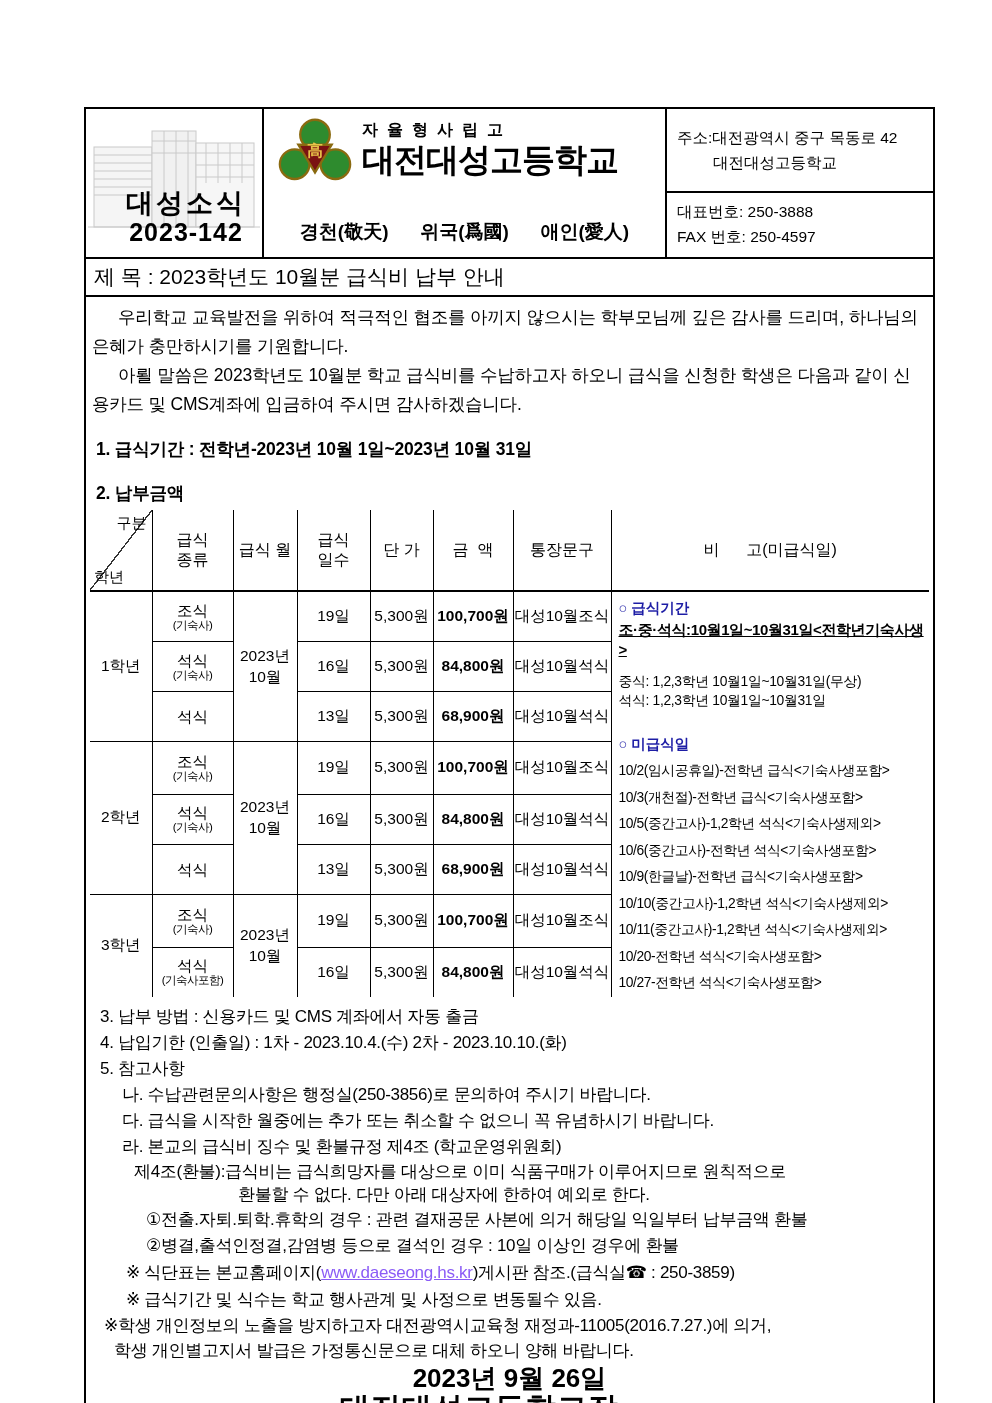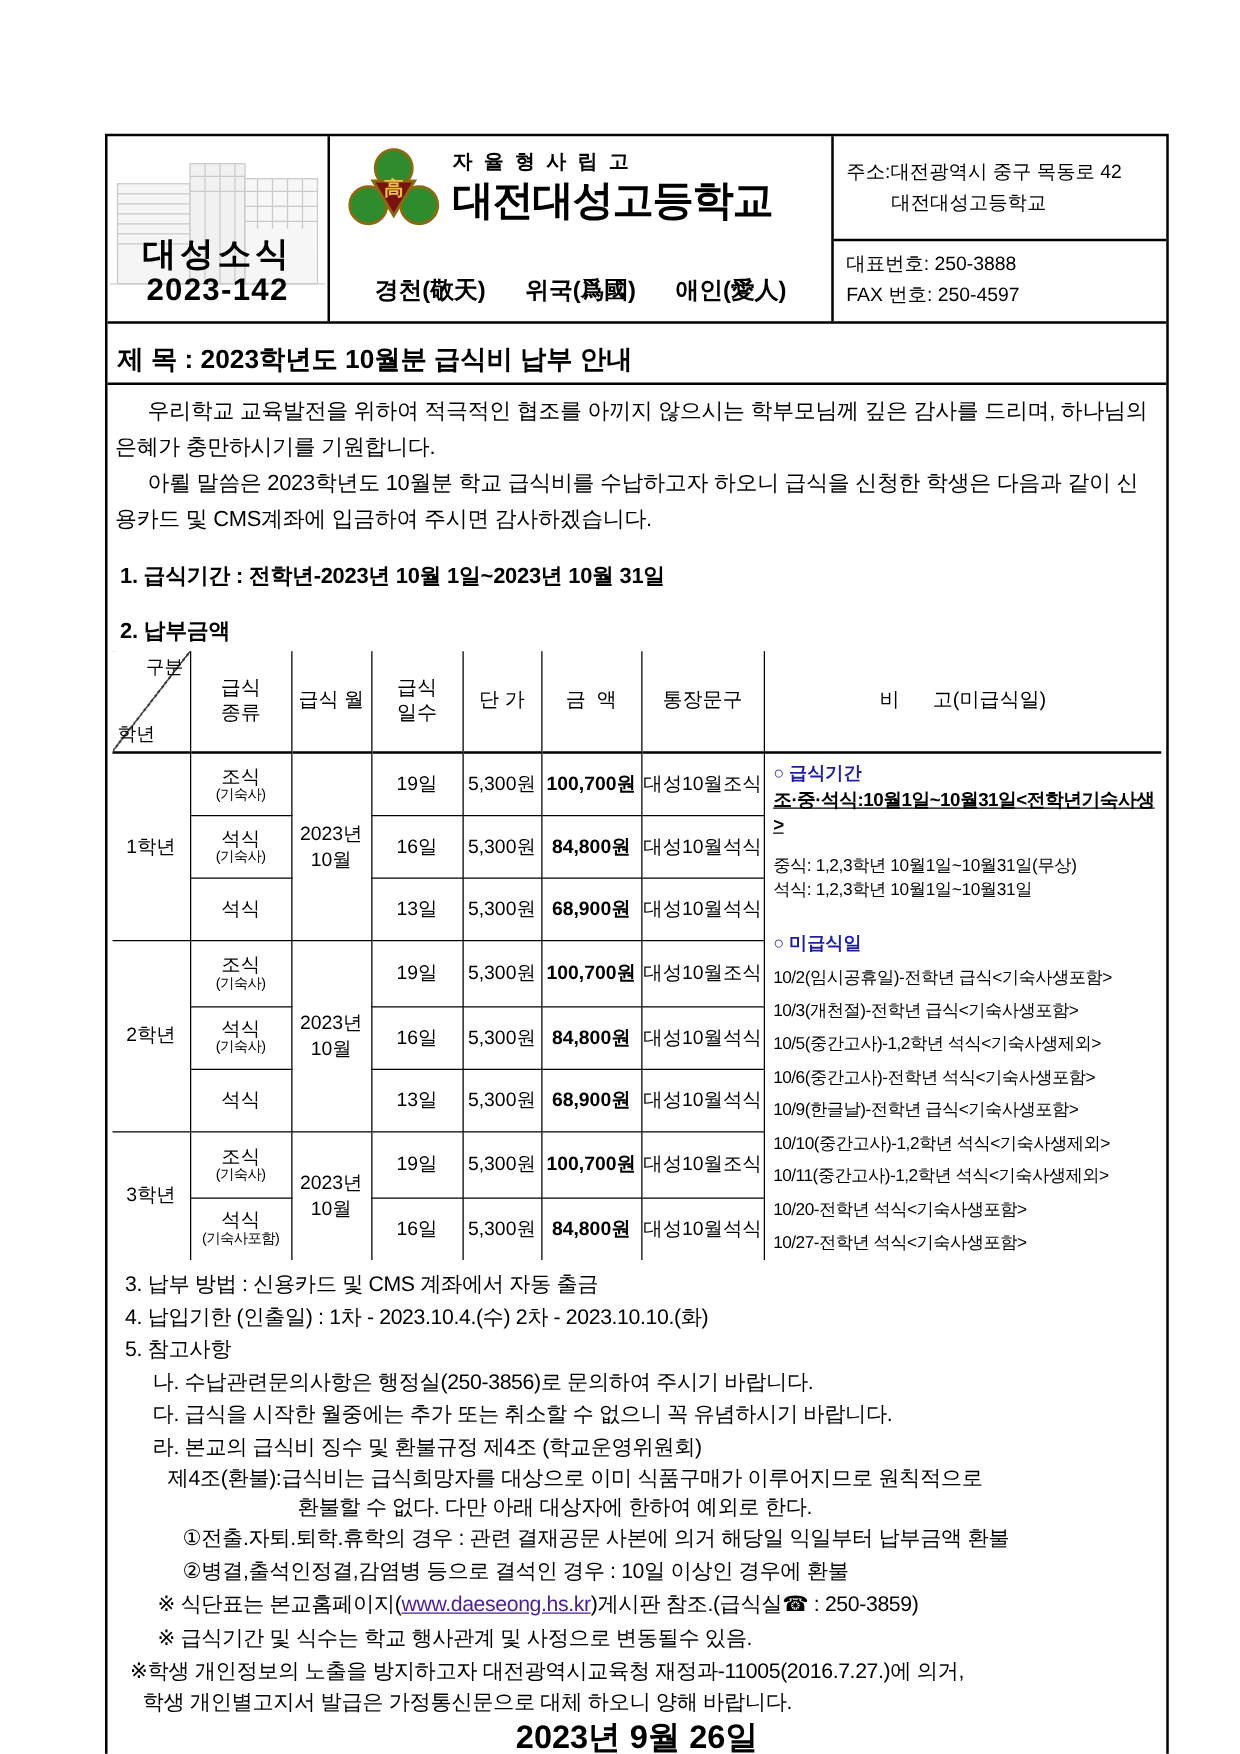--- a/index.html
+++ b/index.html
@@ -7,38 +7,38 @@
     width:992px;height:1403px;background:#ffffff;position:relative;
     font-family:"Liberation Sans","DejaVu Sans",sans-serif;color:#000;
     -webkit-font-smoothing:antialiased;
   }
   .doc{position:absolute;left:84px;top:107px;width:847px;border:2px solid #000;background:#fff;}
 
   
   .hdr{display:flex;height:148px;border-bottom:2px solid #000;}
   .hdr-left{width:176px;position:relative;border-right:2px solid #000;overflow:hidden;}
   .hdr-left .sketch{position:absolute;top:4px;left:2px;opacity:.75;}
-  .hdr-left .news-wrap{position:absolute;bottom:10px;left:0;width:100%;text-align:center;}
+  .hdr-left .news-wrap{position:absolute;bottom:10px;left:0;width:100%;text-align:center;padding-left:12px;}
   .news-name{font-size:27px;font-weight:bold;letter-spacing:3px;line-height:30px;}
   .news-no{font-size:25px;font-weight:bold;letter-spacing:1px;line-height:29px;}
   .hdr-mid{flex:1;position:relative;border-right:2px solid #000;}
   .brand{position:absolute;top:8px;left:14px;display:flex;align-items:flex-start;}
   .brand-text{margin-left:10px;padding-top:2px;}
   .school-type{font-size:16px;font-weight:bold;letter-spacing:9px;line-height:22px;}
   .school-name{font-size:33px;font-weight:bold;letter-spacing:-1px;line-height:38px;}
   .motto{position:absolute;bottom:12px;left:0;width:100%;text-align:center;
          font-size:19px;font-weight:bold;white-space:pre;letter-spacing:0;}
   .hdr-right{width:266px;display:flex;flex-direction:column;}
   .addr{flex:1;border-bottom:2px solid #000;padding:16px 6px 0 10px;font-size:15.5px;line-height:25px;}
   .addr-l2{padding-left:36px;}
   .tel{height:58px;padding:6px 6px 0 10px;font-size:15.5px;line-height:25px;}
 
   
   .title-box{border-bottom:2px solid #000;height:36px;line-height:36px;
-             font-size:21px;font-weight:bold;padding-left:8px;letter-spacing:0;margin-top:11px;}
+             font-size:21px;font-weight:normal;padding-left:8px;letter-spacing:0;}
 
   
   .content{padding:6px 4px 0 4px;}
   .intro{margin:0 2px;text-indent:26px;font-size:17.5px;line-height:29px;letter-spacing:-0.2px;}
   .sec{font-weight:bold;font-size:17.5px;line-height:28px;margin:16px 4px 0 6px;letter-spacing:-0.2px;}
 
   
   table.fee{border-collapse:collapse;border-style:hidden;width:100%;margin-top:3px;table-layout:fixed;}
   .fee th,.fee td{border:1px solid #000;text-align:center;vertical-align:middle;
                   font-size:15.5px;padding:0;white-space:pre-wrap;}
@@ -63,21 +63,21 @@
   
   .notes{margin-top:7px;font-size:17px;line-height:26px;letter-spacing:-0.3px;}
   .n-main{padding-left:10px;font-weight:normal;}
   .n-sub{padding-left:32px;}
   .n-clause1{padding-left:44px;line-height:23px;}
   .n-clause2{padding-left:148px;line-height:24px;}
   .n-case{padding-left:56px;line-height:26px;}
   .n-star{padding-left:36px;line-height:27px;}
   .n-star2{padding-left:14px;line-height:25px;}
   .n-star2b{padding-left:24px;line-height:25px;}
-  a.doclink{color:#4c1d95;text-decoration:underline;}
+  a.doclink{color:#8b5cf6;text-decoration:underline;}
 
   .date-line{text-align:center;font-weight:bold;font-size:26px;line-height:25px;margin-top:3px;}
   .sig-line{text-align:center;font-weight:bold;font-size:30px;line-height:34px;letter-spacing:1px;}
   .sig-small{font-size:13px;font-weight:bold;letter-spacing:0;}
 </style>
 </head>
 <body>
 
 <div class="doc">
 

